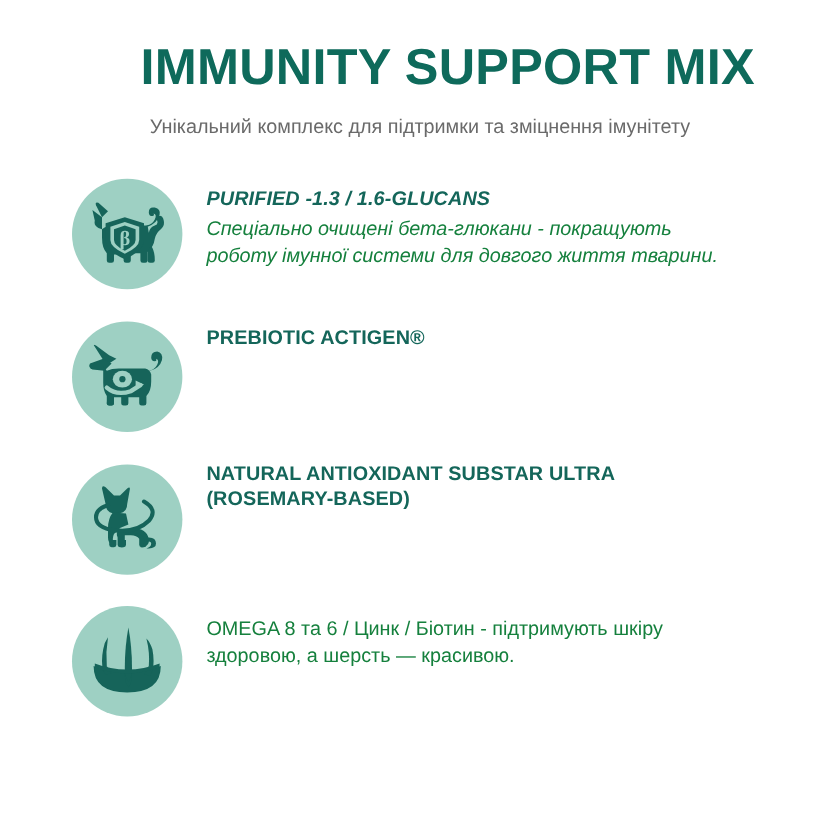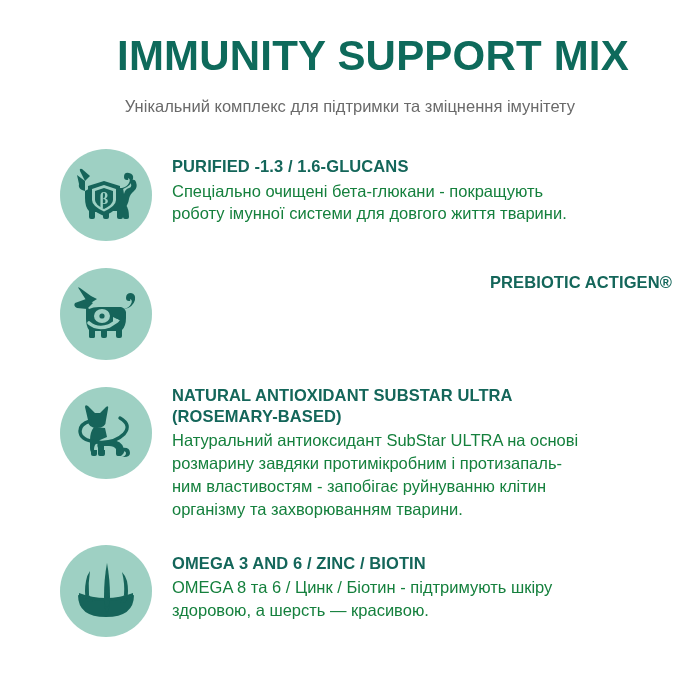--- a/index.html
+++ b/index.html
@@ -81,22 +81,22 @@
     display: block;
   }
 
   .text-col {
     flex: 1 1 auto;
     padding-left: 18px;
     padding-top: 6px;
     min-width: 0;
   }
   .feature.f3 .text-col { padding-top: 0px; }
-  .feature.f1 .text-col { padding-top: 9px; }
-  .feature.f2 .text-col { padding-top: 6px; text-align: right; }
+  .feature.f1 .text-col { padding-top: 9px; font-style: italic; }
+  .feature.f2 .text-col { padding-top: 6px; }
   .feature.f4 .text-col { padding-top: 10px; }
 
   .f-title {
     font-size: 16.5px;
     font-weight: bold;
     color: #14665a;
     letter-spacing: 0.1px;
     line-height: 1.26;
     margin: 0 0 3px 0;
     white-space: pre-line;
@@ -209,24 +209,20 @@
               <g fill="none" stroke="#16645a" stroke-width="3.4" stroke-linecap="round">
                 <path d="M46 14 Q58 21 50 30 Q40 40 22 38 Q6 36 6 27 Q6 20 16 17"></path>
               </g>
             </svg>
           </span>
         </div>
       </div>
       <div class="text-col">
         <p class="f-title">NATURAL ANTIOXIDANT SUBSTAR ULTRA
 (ROSEMARY-BASED)</p>
-        <p class="f-body">Натуральний антиоксидант SubStar ULTRA на основі
-розмарину завдяки протимікробним і протизапаль-
-ним властивостям - запобігає руйнуванню клітин
-організму та захворюванням тварини.</p>
       </div>
     </div>
 
     <div class="feature f4">
       <div class="icon-wrap">
         <div class="icon-circle">
           <span>
             <svg width="64" height="60" viewBox="0 0 64 60" aria-hidden="true">
               <g fill="#16645a">
 
@@ -241,20 +237,19 @@
                 <path d="M48 11 Q51 23 50 34 L53 40 Q55 30 53 20 Q51 14 48 11 Z"></path>
                 <path d="M50 34 Q48 38 46 41 L51 42 Q53 39 53 37 Z"></path>
 
                 <path d="M5 32 Q18 37 32 37 Q46 37 59 32 L59 35 Q46 40 32 40 Q18 40 5 35 Z"></path>
               </g>
             </svg>
           </span>
         </div>
       </div>
       <div class="text-col">
-        <p class="f-title">OMEGA 3 AND 6 / ZINC / BIOTIN</p>
         <p class="f-body">OMEGA 8 та 6 / Цинк / Біотин - підтримують шкіру
 здоровою, а шерсть — красивою.</p>
       </div>
     </div>
 
   </div>
 </div>
 
 </body></html>

